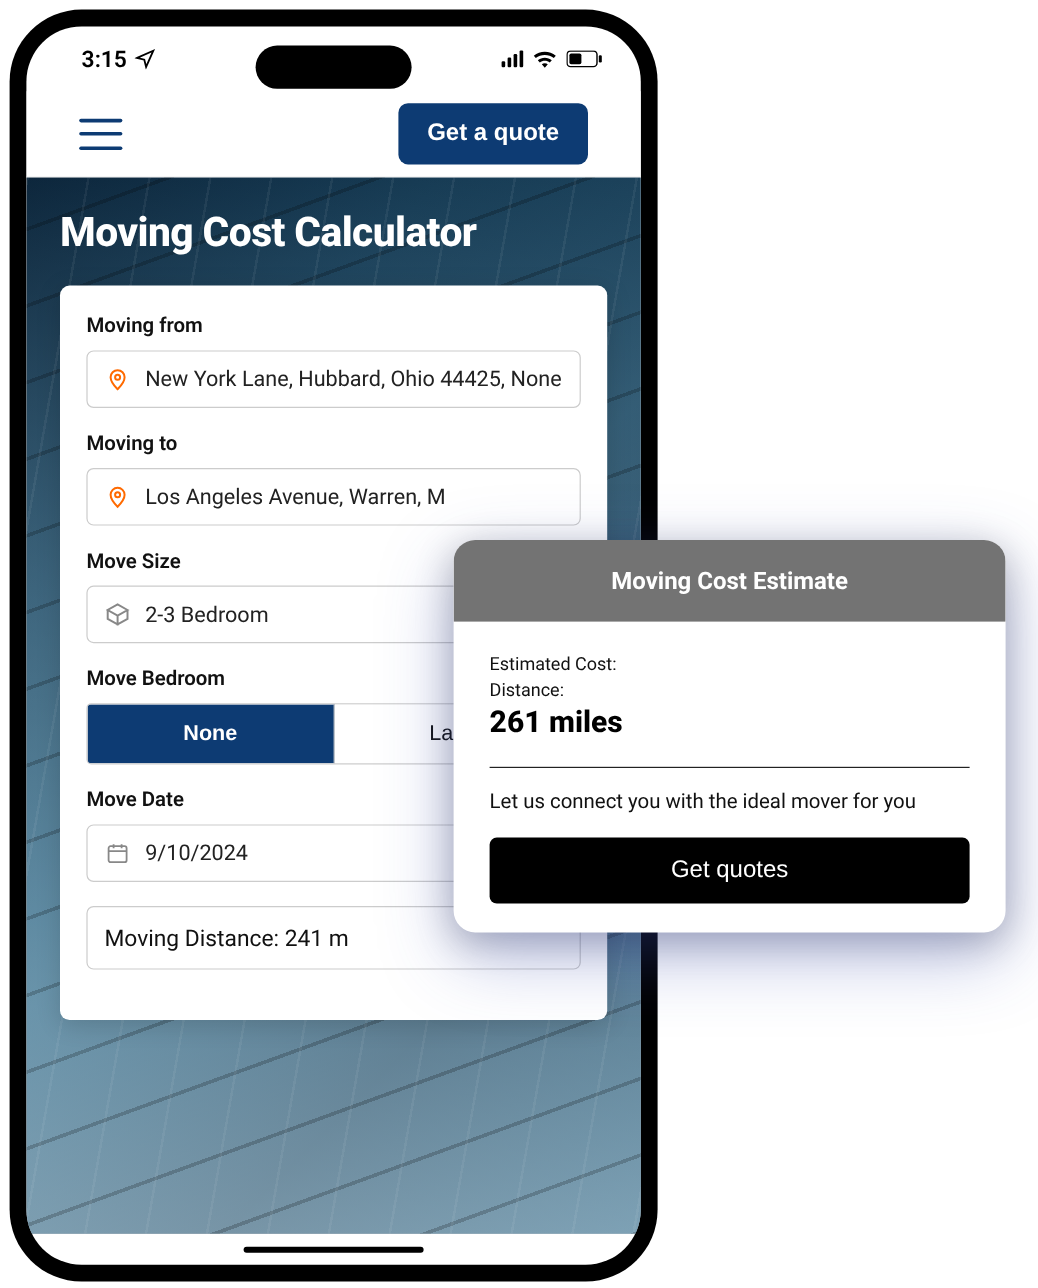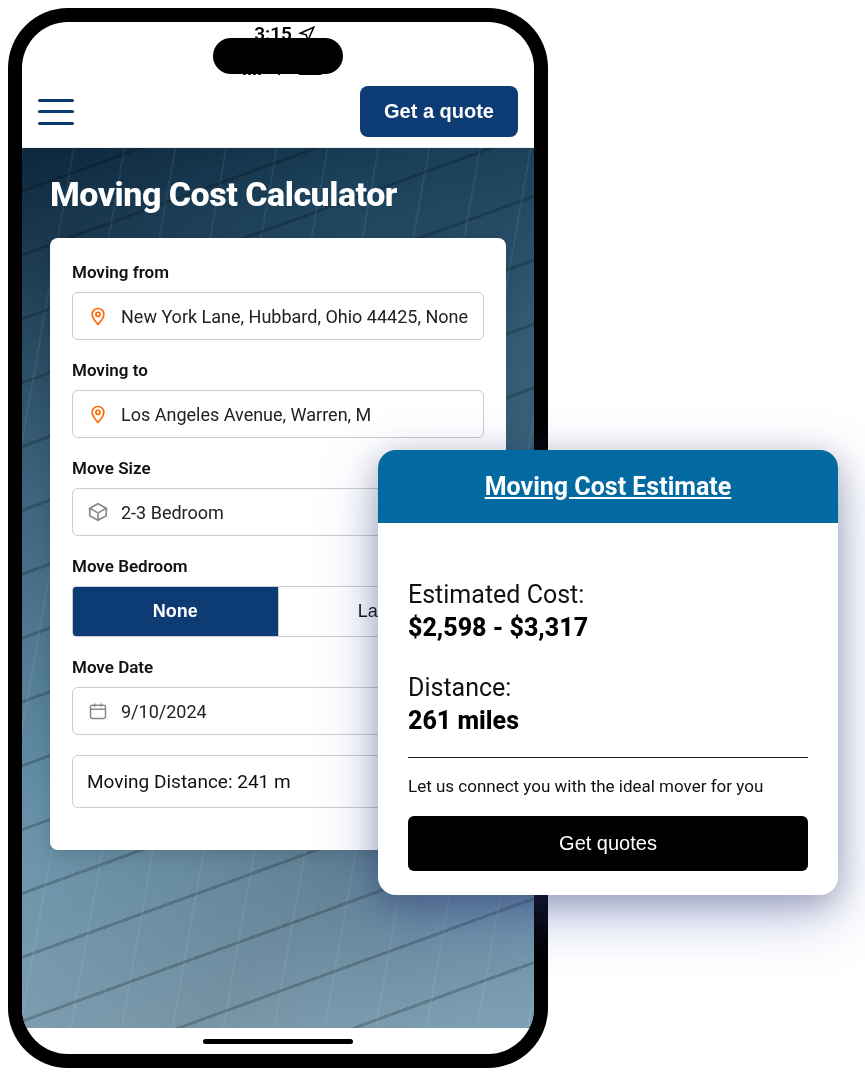--- a/index.html
+++ b/index.html
@@ -41,21 +41,20 @@
   }
   .status-bar {
     height: 54px;
     display: flex;
     align-items: center;
     justify-content: space-between;
     padding: 0 32px 0 46px;
     font-size: 19px;
     font-weight: 600;
     color: #000;
-    flex-direction: column;
   }
   .status-left { display: flex; align-items: center; gap: 6px; }
   .status-right { display: flex; align-items: center; gap: 8px; }
   .signal-bars {
     display: flex;
     align-items: flex-end;
     gap: 2px;
     height: 14px;
   }
   .signal-bars span {
@@ -66,21 +65,21 @@
   .signal-bars span:nth-child(1){height:5px}
   .signal-bars span:nth-child(2){height:8px}
   .signal-bars span:nth-child(3){height:11px}
   .signal-bars span:nth-child(4){height:14px}
   .wifi-icon, .loc-icon, .battery-icon { display:inline-flex; }
   .nav-bar {
     height: 72px;
     display: flex;
     align-items: center;
     justify-content: space-between;
-    padding: 0 16px;
+    padding: 0 44px;
     background: #fff;
     border-bottom: 1px solid #eee;
   }
   .hamburger {
     width: 36px;
     height: 26px;
     display: flex;
     flex-direction: column;
     justify-content: space-between;
     cursor: pointer;
@@ -229,36 +228,34 @@
     position: absolute;
     top: 450px;
     left: 378px;
     width: 460px;
     background: #fff;
     border-radius: 18px;
     box-shadow: 0 20px 60px rgba(60,80,180,0.35), 0 8px 30px rgba(0,0,0,0.25);
     overflow: hidden;
   }
   .estimate-header {
-    background: #0369a1;
+    background: #737373;
     color: #fff;
     text-align: center;
     padding: 22px 10px;
-    font-size: 25px;
+    font-size: 20px;
     font-weight: 700;
-    text-decoration: underline;
   }
   .estimate-body {
     padding: 26px 30px 24px;
   }
   .est-label {
-    font-size: 25px;
+    font-size: 15px;
     color: #111;
     margin-bottom: 4px;
-    margin-top: 31px;
   }
   .est-value {
     font-size: 25px;
     font-weight: 800;
     color: #000;
     margin-bottom: 22px;
   }
   .divider {
     border: none;
     border-top: 1px solid #222;
@@ -388,20 +385,19 @@
     </div>
 
     <div class="home-indicator"></div>
   </div>
 </div>
 
 <div class="estimate-card">
   <div class="estimate-header">Moving Cost Estimate</div>
   <div class="estimate-body">
     <div class="est-label">Estimated Cost:</div>
-    <div class="est-value">$2,598 - $3,317</div>
     <div class="est-label">Distance:</div>
     <div class="est-value">261 miles</div>
     <hr class="divider">
     <div class="est-note">Let us connect you with the ideal mover for you</div>
     <button class="get-quotes-btn">Get quotes</button>
   </div>
 </div>
 
 </body></html>

